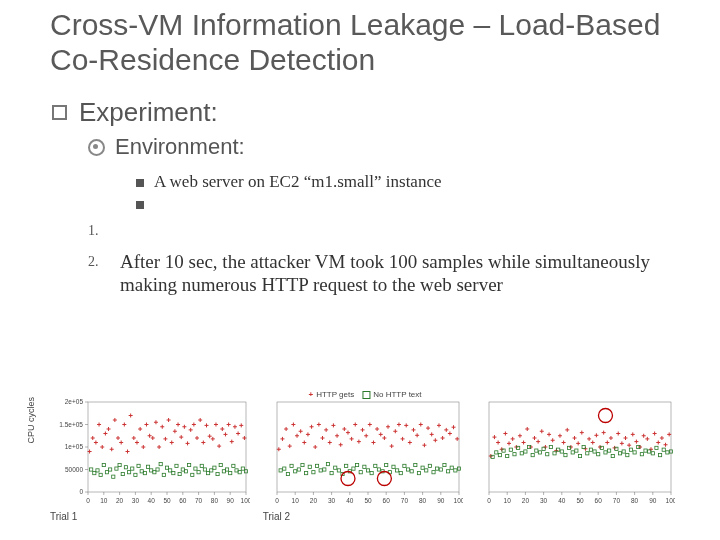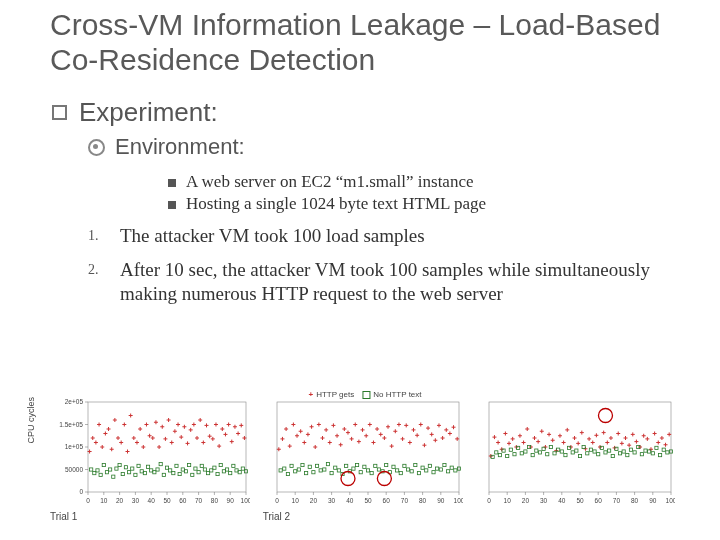--- a/index.html
+++ b/index.html
@@ -78,21 +78,21 @@
     width: 5px; height: 5px;
     border-radius: 50%;
     background: #888;
   }
   .h3-row {
     display: flex;
     align-items: flex-start;
     gap: 10px;
     font-size: 17px;
     color: #333;
-    margin-left: 116px;
+    margin-left: 84px;
     font-family: Georgia, "Times New Roman", serif;
     margin-bottom: 2px;
   }
   .sq-bullet {
     width: 8px; height: 8px;
     background: #555;
     margin-top: 7px;
     flex-shrink: 0;
   }
   .num-row {
@@ -180,26 +180,24 @@
       <span class="circ-bullet"></span>
       <span>Environment:</span>
     </div>
 
     <div class="h3-row">
       <span class="sq-bullet"></span>
       <span>A web server on EC2 “m1.small” instance</span>
     </div>
     <div class="h3-row">
       <span class="sq-bullet"></span>
-      <span>Hosting a single 1024 byte text HTML page</span>
     </div>
 
     <div class="num-row">
       <span class="num">1.</span>
-      <span>The attacker VM took 100 load samples</span>
     </div>
     <div class="num-row">
       <span class="num">2.</span>
       <span>After 10 sec, the attacker VM took 100 samples while simultaneously making numerous HTTP request to the web server</span>
     </div>
 
   </div>
 
   <div class="charts">
     <div class="panel">

